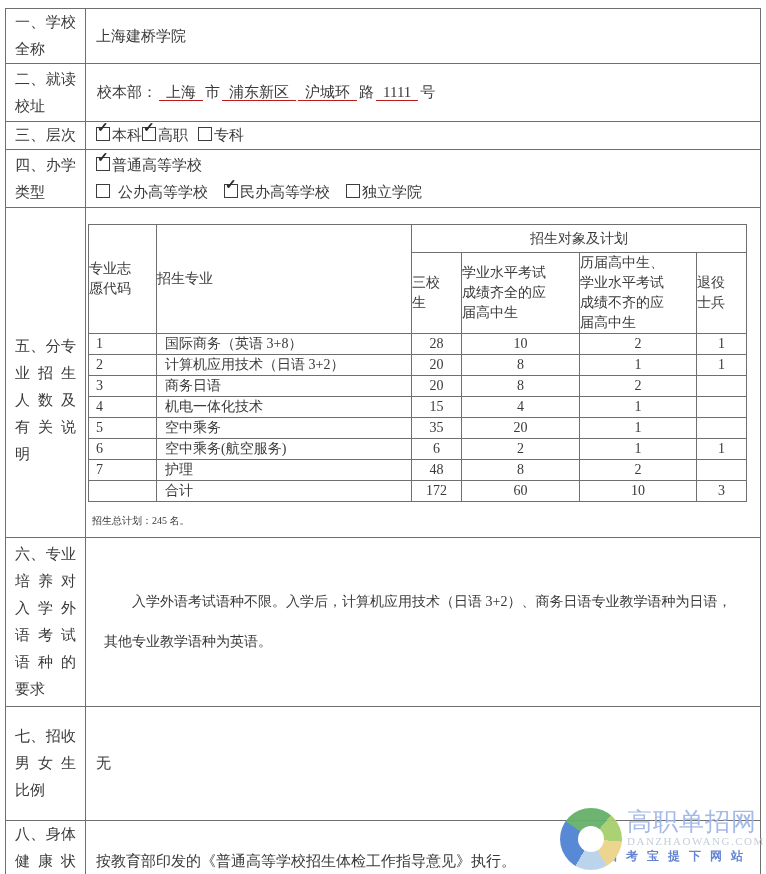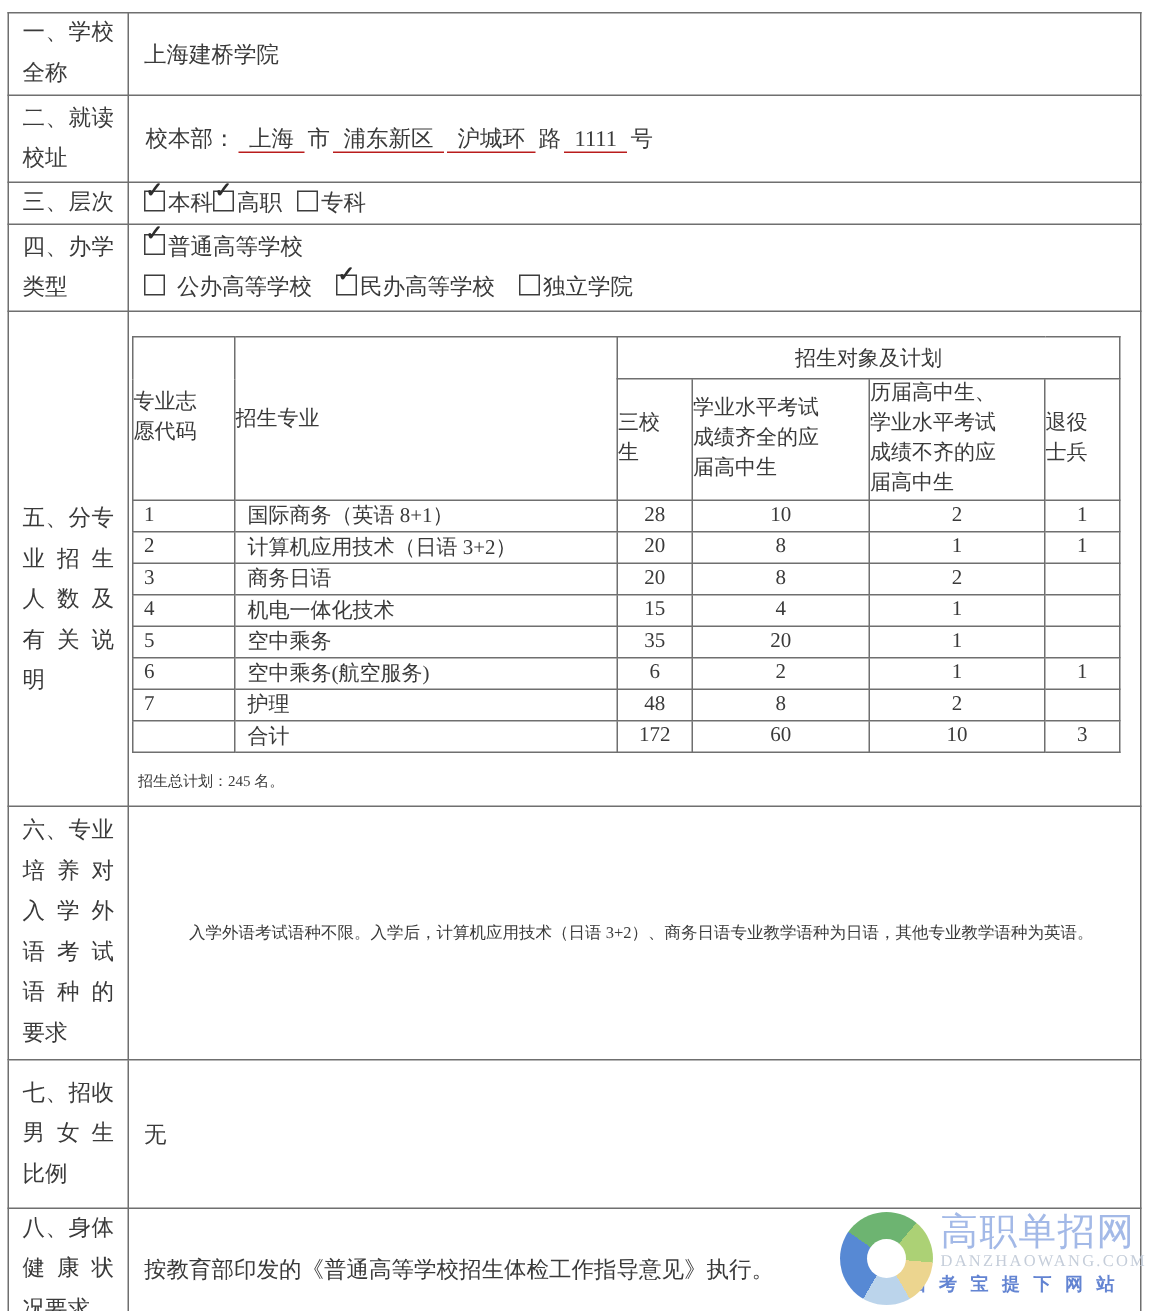--- a/index.html
+++ b/index.html
@@ -4,21 +4,21 @@
 <style>
   html,body{margin:0;padding:0;background:#ffffff;}
   body{font-family:"Liberation Serif","DejaVu Serif",serif;color:#3a3a3a;}
   .page{position:relative;width:766px;height:874px;background:#ffffff;overflow:hidden;}
 
   table.outer{position:absolute;left:5px;top:8px;width:756px;border-collapse:collapse;table-layout:fixed;}
   table.outer td{border:1px solid #6f6f6f;vertical-align:middle;}
   col.c-label{width:80px;}
 
   tr.r1{height:54px;font-family:Liberation Serif, serif;} tr.r2{height:58px;} tr.r3{height:22px;} tr.r4{height:58px;}
-  tr.r5{height:330px;} tr.r6{height:169px;} tr.r7{height:99px;} tr.r8{height:79px;}
+  tr.r5{height:330px;} tr.r6{height:169px;} tr.r7{height:114px;} tr.r8{height:79px;}
 
   td.lbl{padding:0;}
   .lblbox{display:flex;flex-direction:column;justify-content:center;height:100%;padding:0 9px;font-size:15px;line-height:27px;}
   .lblbox.high{justify-content:flex-start;padding-top:55px;}
   .lline{white-space:nowrap;}
   .lline.j{text-align:justify;text-align-last:justify;text-justify:inter-character;white-space:normal;}
 
   td.val{padding-left:10px;font-size:15px;}
   td.topcell{vertical-align:top;padding:0;}
 
@@ -49,21 +49,21 @@
   .wrap30{display:inline-block;width:30px;line-height:20px;}
   .wrap88{display:inline-block;width:88px;line-height:20px;}
   table.plan tbody tr{height:21px;}
   table.plan tbody td.code{padding-left:7px;}
   table.plan tbody td.major{padding-left:8px;}
   table.plan tbody td.num{text-align:center;}
 
   .note{margin:12px 0 0 6px;font-size:10px;}
 
   
-  .para{width:632px;padding-left:8px;text-indent:2em;font-size:11px;line-height:40px;}
+  .para{width:632px;padding-left:8px;text-indent:2em;font-size:14px;line-height:40px;}
   .plainval{font-size:15px;}
 
   
   .wm{position:absolute;left:560px;top:808px;display:flex;align-items:flex-start;opacity:0.95;}
   .wm-logo{width:62px;height:62px;border-radius:50%;flex:0 0 auto;position:relative;
     background:conic-gradient(from 210deg,#4f83d2 0deg 95deg,#66b06a 95deg 190deg,#a8cf6e 190deg 245deg,#ecd38a 245deg 300deg,#b8d2ea 300deg 360deg);}
   .wm-logo::after{content:"";position:absolute;left:18px;top:18px;width:26px;height:26px;border-radius:50%;background:#ffffff;}
   .wm-text{margin-left:5px;}
   .wm-title{font-size:25px;line-height:27px;color:#9fb6e6;letter-spacing:1px;white-space:nowrap;}
   .wm-domain{font-size:11px;line-height:13px;color:#c2cbd8;letter-spacing:1.5px;white-space:nowrap;}
@@ -167,21 +167,21 @@
                 <span class="wrap88">历届高中生、学业水平考试成绩不齐的应届高中生</span>
               </td>
               <td class="hc4">
                 <span class="wrap30">退役士兵</span>
               </td>
             </tr>
           </thead>
           <tbody>
                 <tr>
                   <td class="code">1</td>
-                  <td class="major">国际商务（英语 8+1）</td>
+                  <td class="major">国际商务（英语 3+8）</td>
                   <td class="num">28</td>
                   <td class="num">10</td>
                   <td class="num">2</td>
                   <td class="num">1</td>
                 </tr>
                 <tr>
                   <td class="code">2</td>
                   <td class="major">计算机应用技术（日语 3+2）</td>
                   <td class="num">20</td>
                   <td class="num">8</td>

